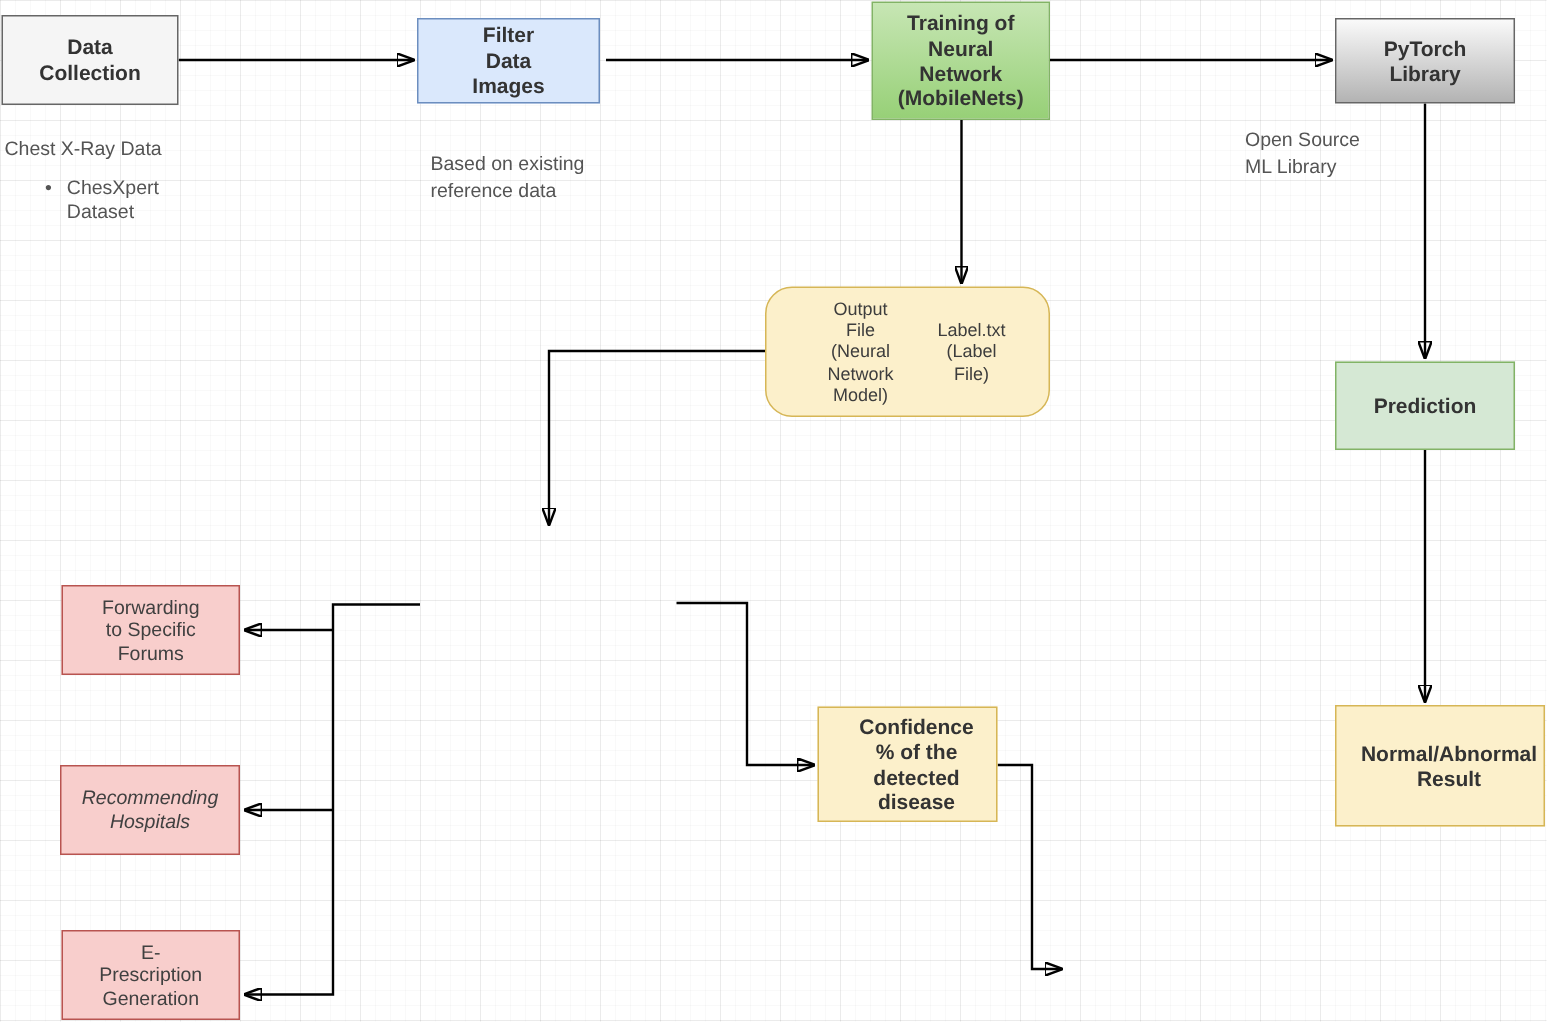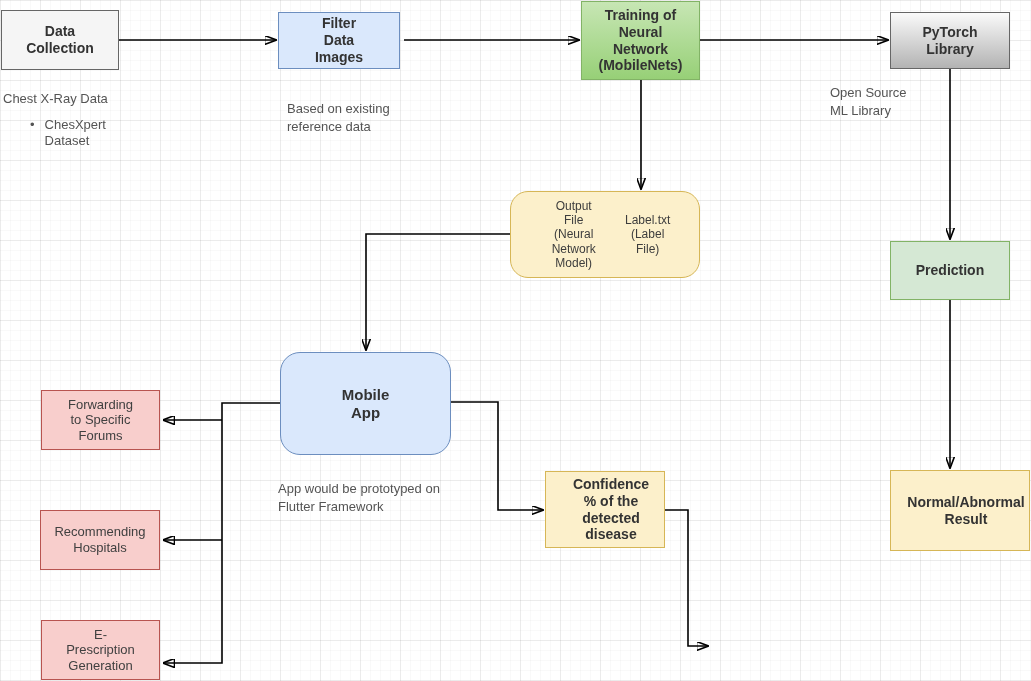--- a/index.html
+++ b/index.html
@@ -139,32 +139,28 @@
       <span class="lbl">Label.txt
 (Label
 File)</span>
     </div>
   </div>
 
   <div class="node rect-green bold" style="left:890px; top:241px; width:120px; height:59px;text-align:center;">
     <span class="lbl">Prediction</span>
   </div>
 
-  <div class="node rect-blue rounded-20 bold mobile-label" style="left:280px; top:352px; width:171px; height:103px;">
-    <span class="lbl">Mobile
-App</span>
-  </div>
 
   <div class="node rect-pink" style="left:41px; top:390px; width:119px; height:60px;align-items:center;">
     <span class="lbl">Forwarding
 to Specific
 Forums</span>
   </div>
 
-  <div class="node rect-pink" style="left:40px; top:510px; width:120px; height:60px;">
+  <div class="node rect-pink" style="left:40px; top:510px; width:120px; height:60px;font-style:italic;">
     <span class="lbl">Recommending
 Hospitals</span>
   </div>
 
   <div class="node rect-pink" style="left:41px; top:620px; width:119px; height:60px;">
     <span class="lbl">E-
 Prescription
 Generation</span>
   </div>
 
@@ -188,16 +184,14 @@
     <span class="lbl">ChesXpert
 Dataset</span>
   </div>
 
   <div class="annotation" style="left:287px; top:100px;">Based on existing
 reference data</div>
 
   <div class="annotation center-text" style="left:830px; top:84px; width:90px;">Open Source
 ML Library</div>
 
-  <div class="annotation" style="left:278px; top:480px;">App would be prototyped on
-Flutter Framework</div>
 
 </div>
 
 </body></html>

